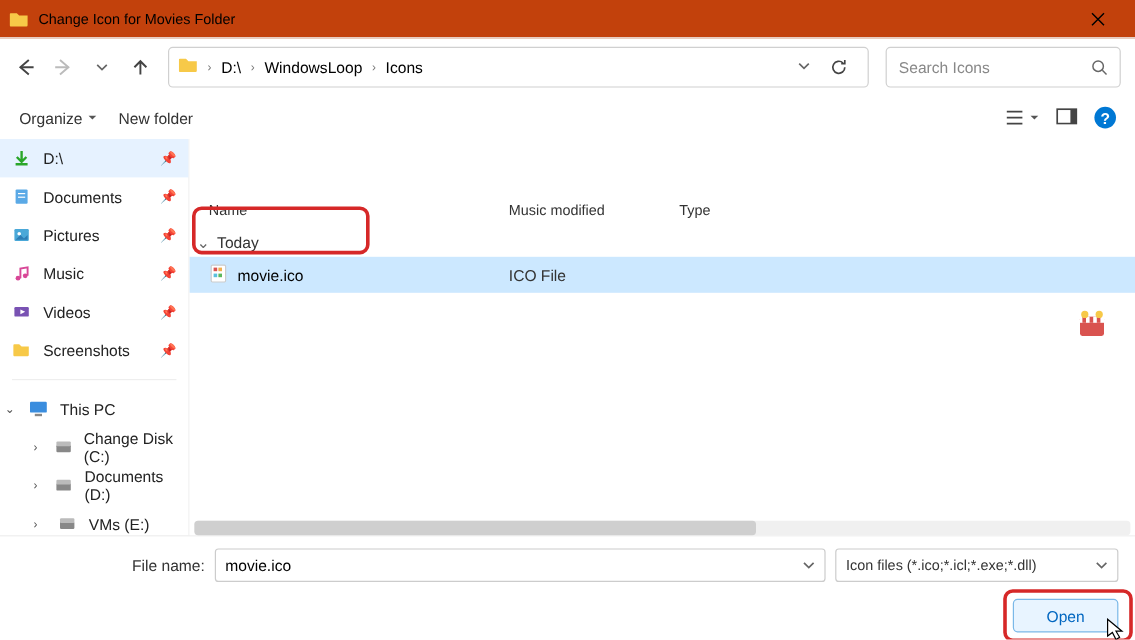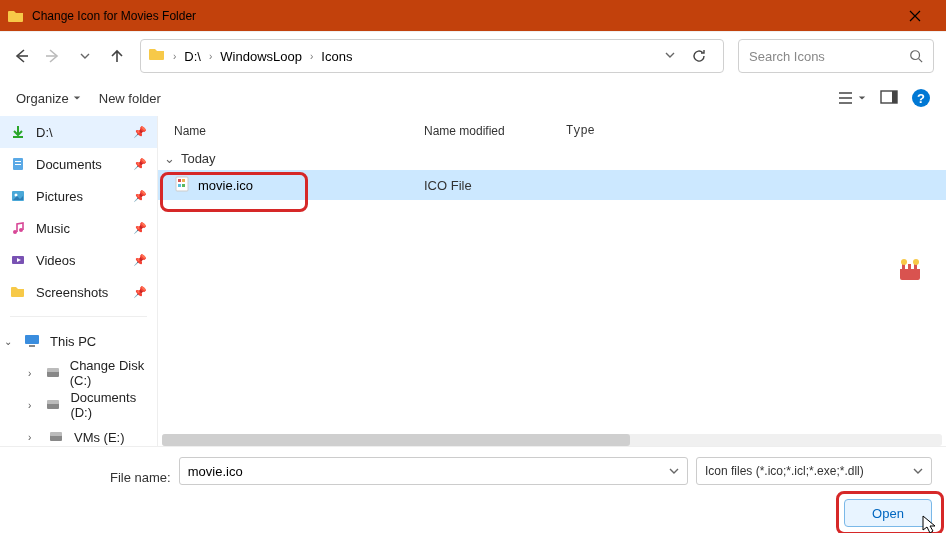--- a/index.html
+++ b/index.html
@@ -38,41 +38,41 @@
     .sidebar { width: 158px; border-right: 1px solid #eee; overflow-y:auto;}
     .sb-item { height: 32px; display:flex; align-items:center; padding: 0 10px; gap: 10px; font-size:13px; color:#222; cursor:pointer;}
     .sb-item.sel { background:#e6f2ff;}
     .sb-item .pin { margin-left:auto; color:#bbb; font-size:11px;}
     .sb-item.sub { padding-left: 28px;}
     .sb-divider { height:1px; background:#eee; margin: 8px 10px;}
     .sb-ico { width:16px; height:16px; display:flex; align-items:center; justify-content:center; font-size:14px;}
     .tree-chev { color:#555; font-size:10px; width:10px; display:inline-block;}
 
     .content { flex:1; position: relative; background:#fff; display:flex; flex-direction:column;}
-    .col-headers { height: 30px; display:flex; align-items:center; font-size:12px; color:#333; padding-left: 16px;}
+    .col-headers { height: 30px; display:flex; align-items:center; font-size:12px; color:#333; padding-left: 16px; margin-top: 44px;}
     .col-headers .c-name { width: 250px;}
     .col-headers .c-date { width: 142px;}
-    .col-headers .c-type { width: 100px; font-family: Liberation Mono, monospace;}
+    .col-headers .c-type { width: 100px;}
     .group-row { height: 24px; display:flex; align-items:center; padding-left: 6px; font-size:13px; color:#333;}
     .group-row .chev { margin-right:6px; color:#666;}
     .file-row { height: 30px; display:flex; align-items:center; padding-left: 16px; font-size:13px;}
     .file-row.sel { background:#cce8ff;}
     .file-row .c-name { width: 250px; display:flex; align-items:center; gap:8px;}
     .file-row .c-date { width: 142px; color:#666;}
     .file-row .c-type { width: 100px; color:#333;}
     .hlbox { position:absolute; border:3px solid #d62828; border-radius:8px; pointer-events:none;}
     .hl-file { left: 2px; top: 56px; width: 148px; height: 40px;}
     .preview { position:absolute; right: 20px; top: 140px; width:32px; height:32px; display:flex; align-items:center; justify-content:center;}
     .hscroll { height:12px; background:#f0f0f0; margin: 0 4px; border-radius:3px; position:relative;}
     .hscroll .thumb { position:absolute; left:0; top:0; height:100%; width:60%; background:#cfcfcf; border-radius:3px;}
     .content-lower { margin-top:auto; }
 
     
     .bottompanel { padding: 10px 14px 14px 14px; border-top:1px solid #eee; }
-    .filename-row { display:flex; align-items:flex-end; gap:8px; margin-left: 96px;}
+    .filename-row { display:flex; align-items:center; gap:8px; margin-left: 96px;}
     .filename-row label { font-size:13px; color:#333;}
     .fn-input { flex:1; height:28px; border:1px solid #ccc; border-radius:3px; padding:0 8px; font-size:13px; background:#fff; display:flex; align-items:center; justify-content:space-between;}
     .type-filter { width:236px; height:28px; border:1px solid #ccc; border-radius:3px; padding:0 8px; font-size:12px; color:#333; display:flex; align-items:center; justify-content:space-between; background:#fff;}
     .btnrow { display:flex; justify-content:flex-end; gap:20px; margin-top:14px; position:relative;}
     .btn { width:88px; height:28px; border:1px solid #ccc; border-radius:4px; background:#fff; font-size:13px; display:flex; align-items:center; justify-content:center; cursor:pointer;}
     .btn.primary { background:#e8f4ff; border-color:#7ab8e8; color:#0066c0;}
     .hl-open { position:absolute; left:-8px; top:-8px; width: 108px; height:44px; border:3px solid #d62828; border-radius:8px; pointer-events:none;}
     .open-wrap { position:relative;}
     .cursor { position:absolute; left: 78px; top: 16px; pointer-events:none;}
 
@@ -284,21 +284,21 @@
             <rect x="1" y="1" width="12" height="4" rx="1" fill="#bbb"></rect>
           </svg>
         </span>
       <span>VMs (E:)</span>
     </div>
   </div>
 
   <div class="content">
     <div class="col-headers">
       <div class="c-name">Name</div>
-      <div class="c-date">Name modified</div>
+      <div class="c-date">Music modified</div>
       <div class="c-type">Type</div>
     </div>
     <div class="group-row">
       <span class="chev">⌄</span>
       <span>Today</span>
     </div>
     <div class="file-row sel">
       <div class="c-name">
         <span><svg width="16" height="16" viewBox="0 0 16 16">
               <rect x="2" y="1" width="12" height="14" rx="1" fill="#fff" stroke="#ccc"></rect>

